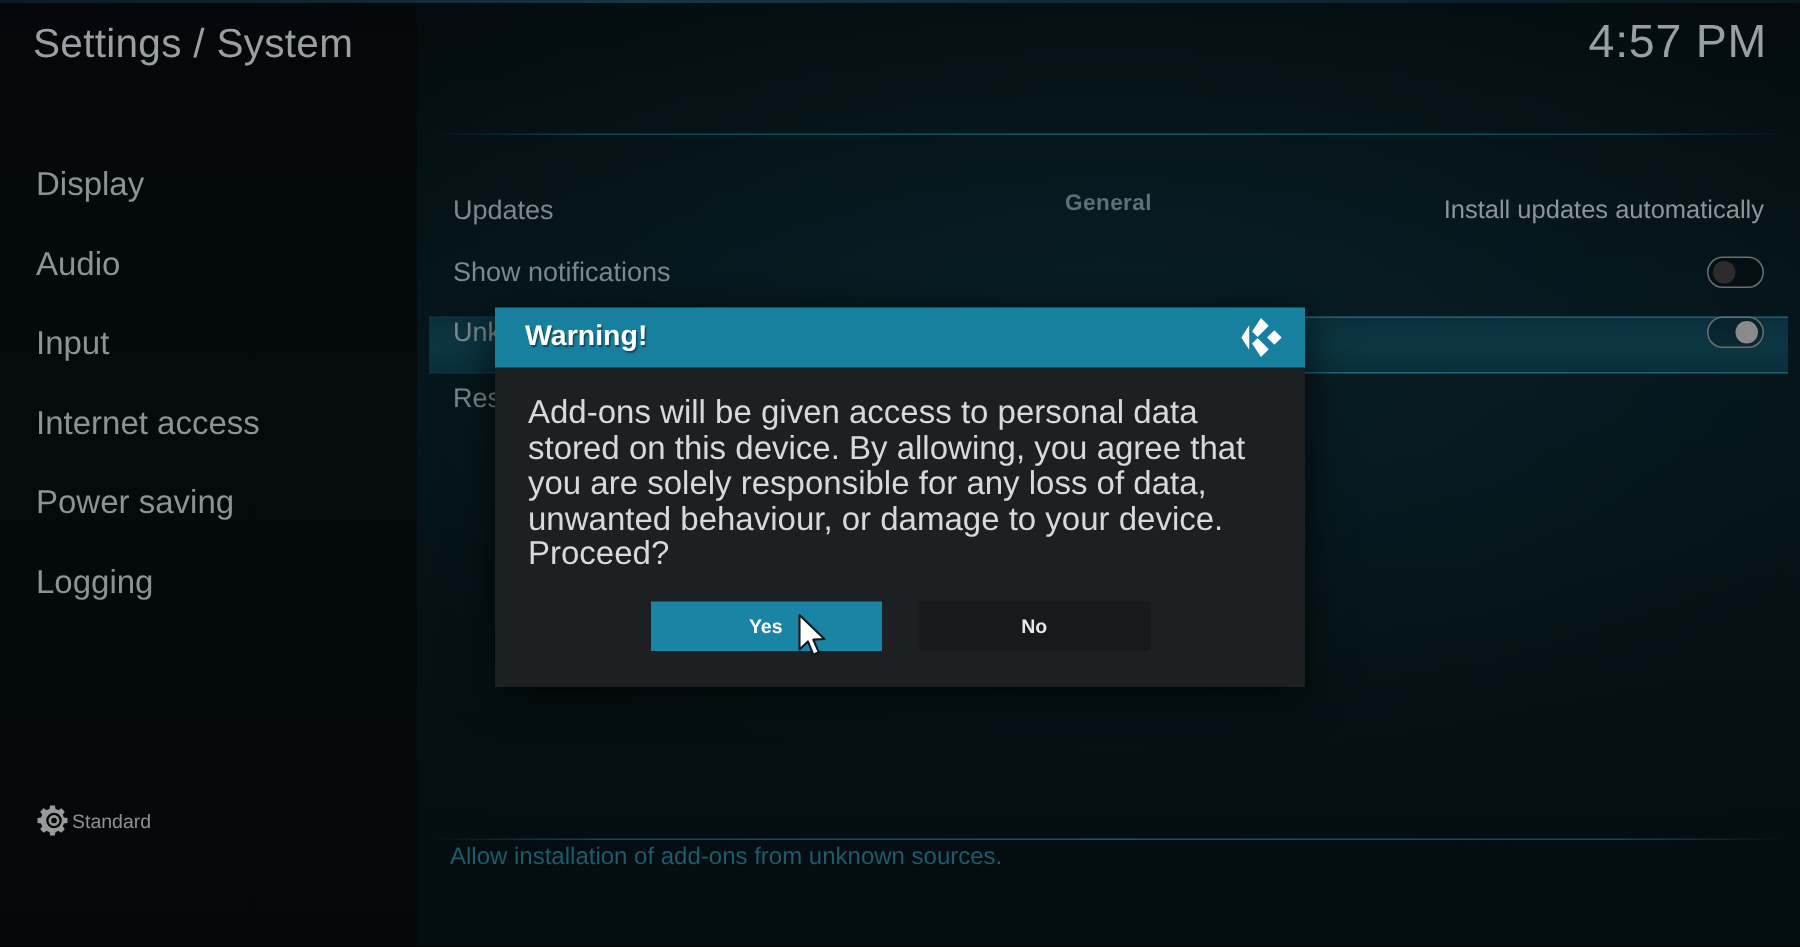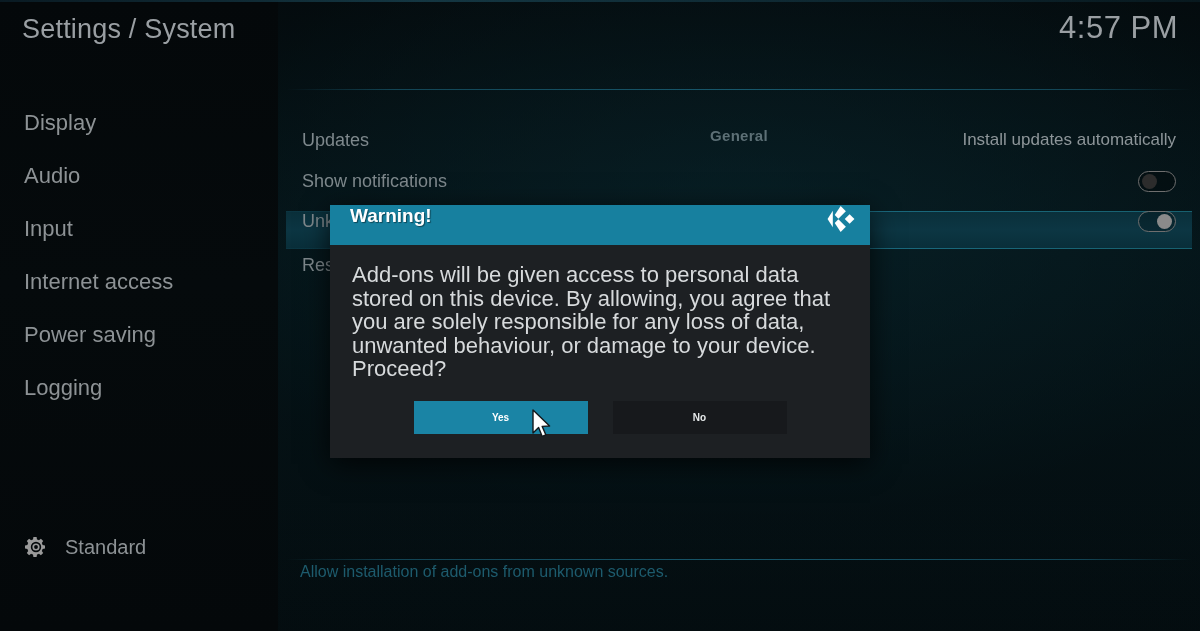--- a/index.html
+++ b/index.html
@@ -110,22 +110,21 @@
     align-items: center;
     padding-left: 24px;
     box-sizing: border-box;
   }
   .gear {
     width: 24px; height: 24px;
     display: block;
     flex: 0 0 auto;
   }
   .profile-label {
-    margin-left: 17px;
-    font-size: 20px;
+    font-size: 13px;
     color: #8d9295;
   }
 
   
   .section-head {
     position: absolute;
     left: 286px; top: 103px;
     width: 906px;
     text-align: center;
     font-size: 15px;
@@ -201,21 +200,21 @@
     position: absolute;
     left: 330px; top: 205px;
     width: 540px;
     background: #1d2023;
     box-shadow: 0 6px 26px rgba(0,0,0,0.75);
   }
   .dialog-header {
     height: 40px;
     background: #17809f;
     display: flex;
-    align-items: flex-start;
+    align-items: center;
     justify-content: space-between;
     padding: 0 14px 0 20px;
     box-sizing: border-box;
   }
   .dialog-title {
     font-size: 19px;
     font-weight: bold;
     color: #ffffff;
     text-shadow: 1px 1px 1px rgba(0,0,0,.45);
   }
@@ -229,26 +228,26 @@
     color: #d7dadc;
     margin: 0;
   }
   .dialog-buttons {
     display: flex;
     justify-content: center;
     gap: 25px;
     padding: 20px 0 24px 0;
   }
   .dlg-btn {
-    width: 174px;
+    width: 154px;
     height: 33px;
     display: flex;
     align-items: center;
     justify-content: center;
-    font-size: 10px;
+    font-size: 13px;
     font-weight: bold;
     color: #ffffff;
     box-sizing: border-box;
     border: none;
     font-family: "Liberation Sans", sans-serif;
     cursor: pointer;
   }
   .dlg-btn.focused { background: #1a84a5; }
   .dlg-btn.normal  { background: #17191c; color: #e6e9ea; }
 

